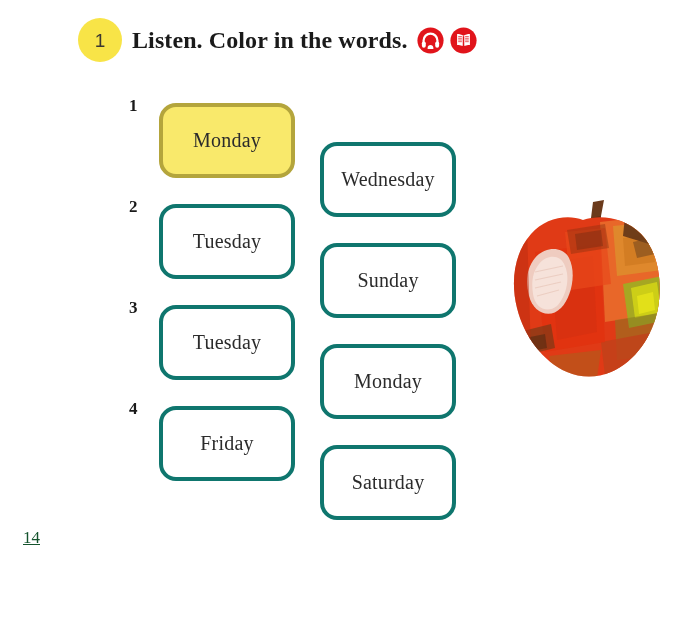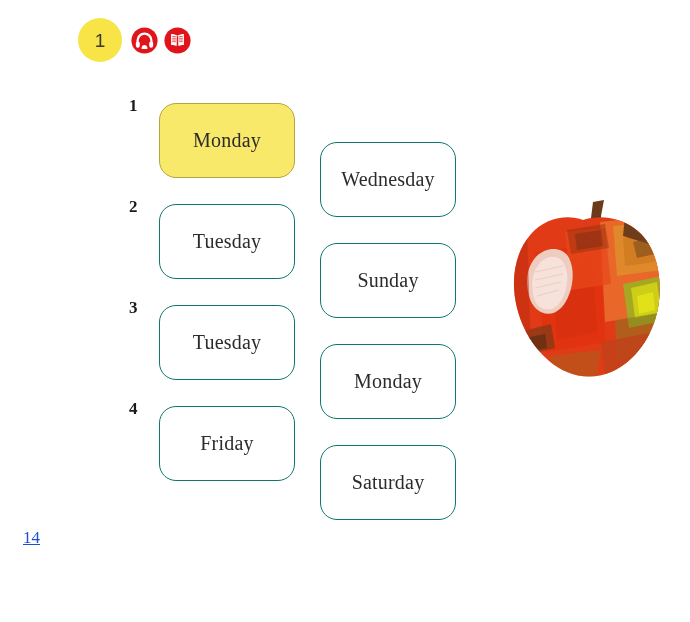--- a/index.html
+++ b/index.html
@@ -79,21 +79,21 @@
     font-weight: bold;
     text-align: left;
     color: #1a1a1a;
   }
   .word-box {
     position: absolute;
     top: 7px;
     width: 136px;
     height: 75px;
     box-sizing: border-box;
-    border: 1px solid #0f766e;
+    border: 4px solid #0f766e;
     border-radius: 17px;
     background: #ffffff;
     display: flex;
     align-items: center;
     justify-content: center;
     font-size: 20px;
     color: #2b2b2b;
     letter-spacing: .2px;
   }
   .word-box.col-1 { left: 30px; }
@@ -112,30 +112,31 @@
     height: 195px;
   }
   .apple-figure svg { display: block; }
 
   
   .page-number {
     position: absolute;
     left: 23px;
     top: 528px;
     font-size: 17px;
-    color: #1d4ed8;
+    color: #14532d;
     text-decoration: underline;
   }
 </style>
 </head>
 <body>
 
 <div class="exercise-header">
   <div class="exercise-badge">1</div>
 
+  <div class="exercise-title">Listen. Color in the words.</div>
 
   <div class="header-icons">
 
     <svg class="round-icon" viewBox="0 0 32 32">
       <circle cx="16" cy="16" r="15.5" fill="#E1141B"></circle>
       <path d="M7.8 19.3v-3.2c0-4.6 3.7-8.3 8.2-8.3s8.2 3.7 8.2 8.3v3.2" fill="none" stroke="#ffffff" stroke-width="2.6" stroke-linecap="round"></path>
       <rect x="5.8" y="17.1" width="4.6" height="7.4" rx="2.3" fill="#ffffff"></rect>
       <rect x="21.6" y="17.1" width="4.6" height="7.4" rx="2.3" fill="#ffffff"></rect>
       <path d="M12.6 24.6c0-1.9 1.5-3.4 3.4-3.4s3.4 1.5 3.4 3.4v1.6h-6.8z" fill="#ffffff"></path>
     </svg>

